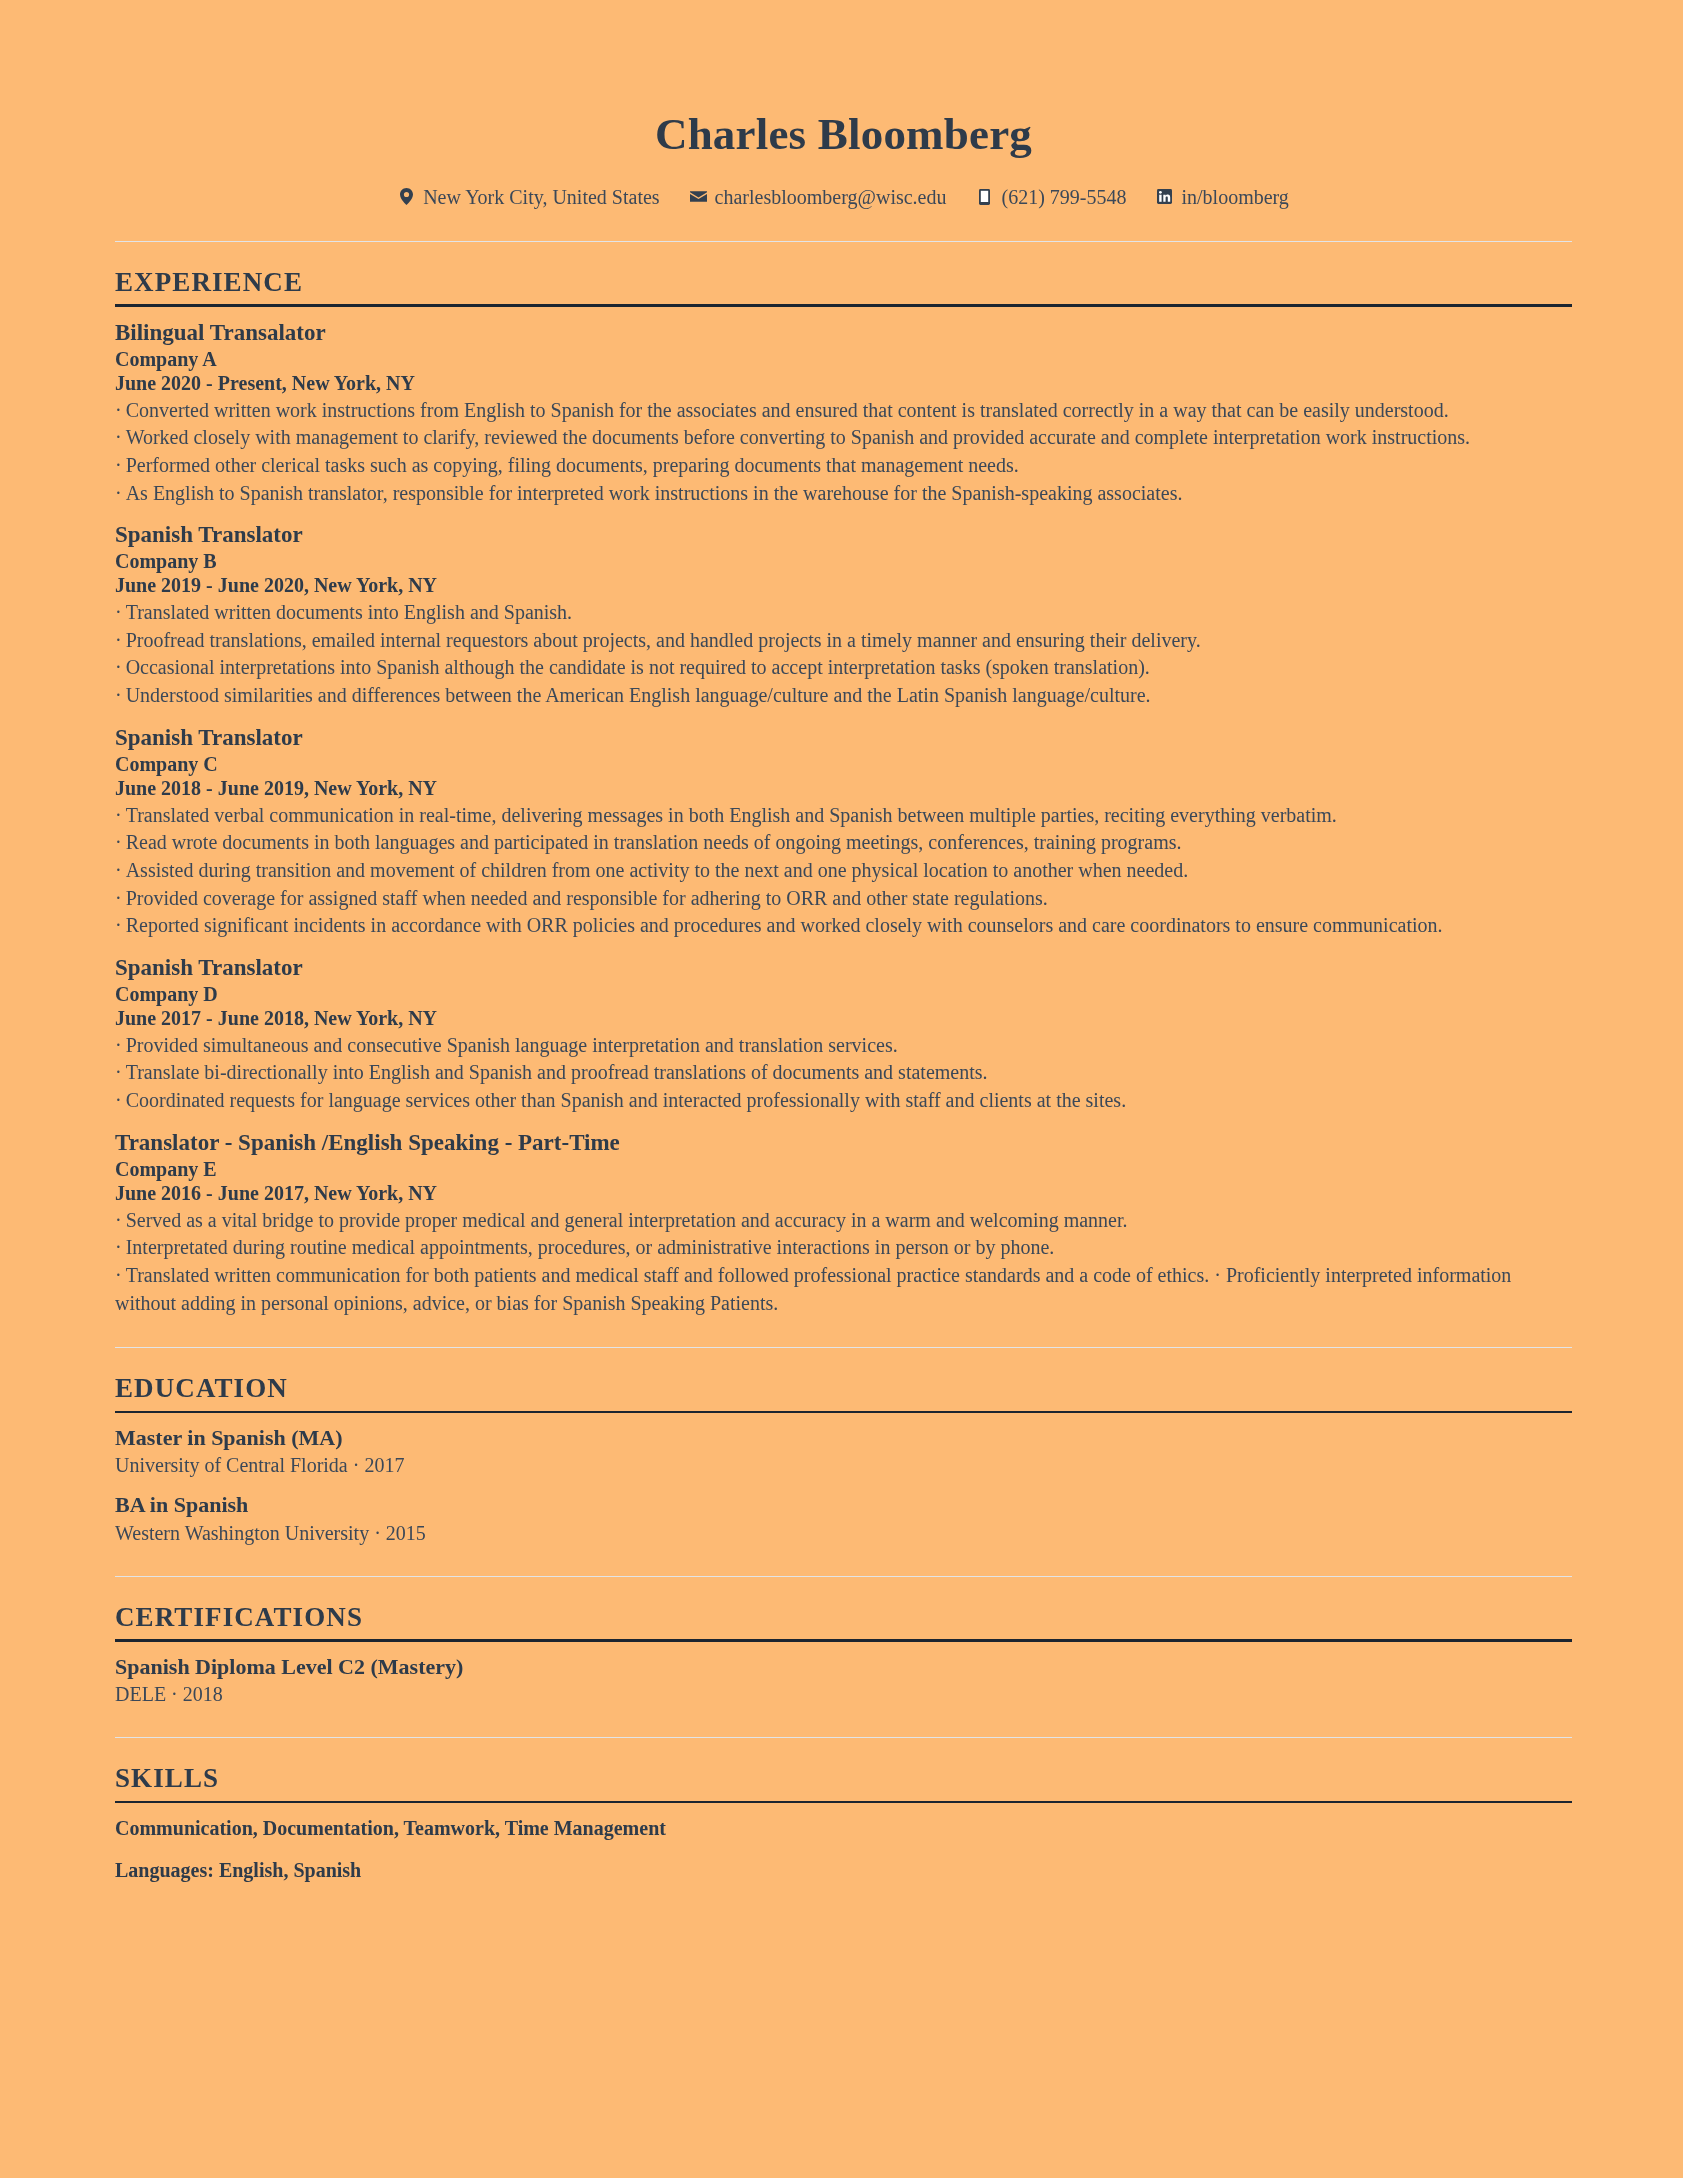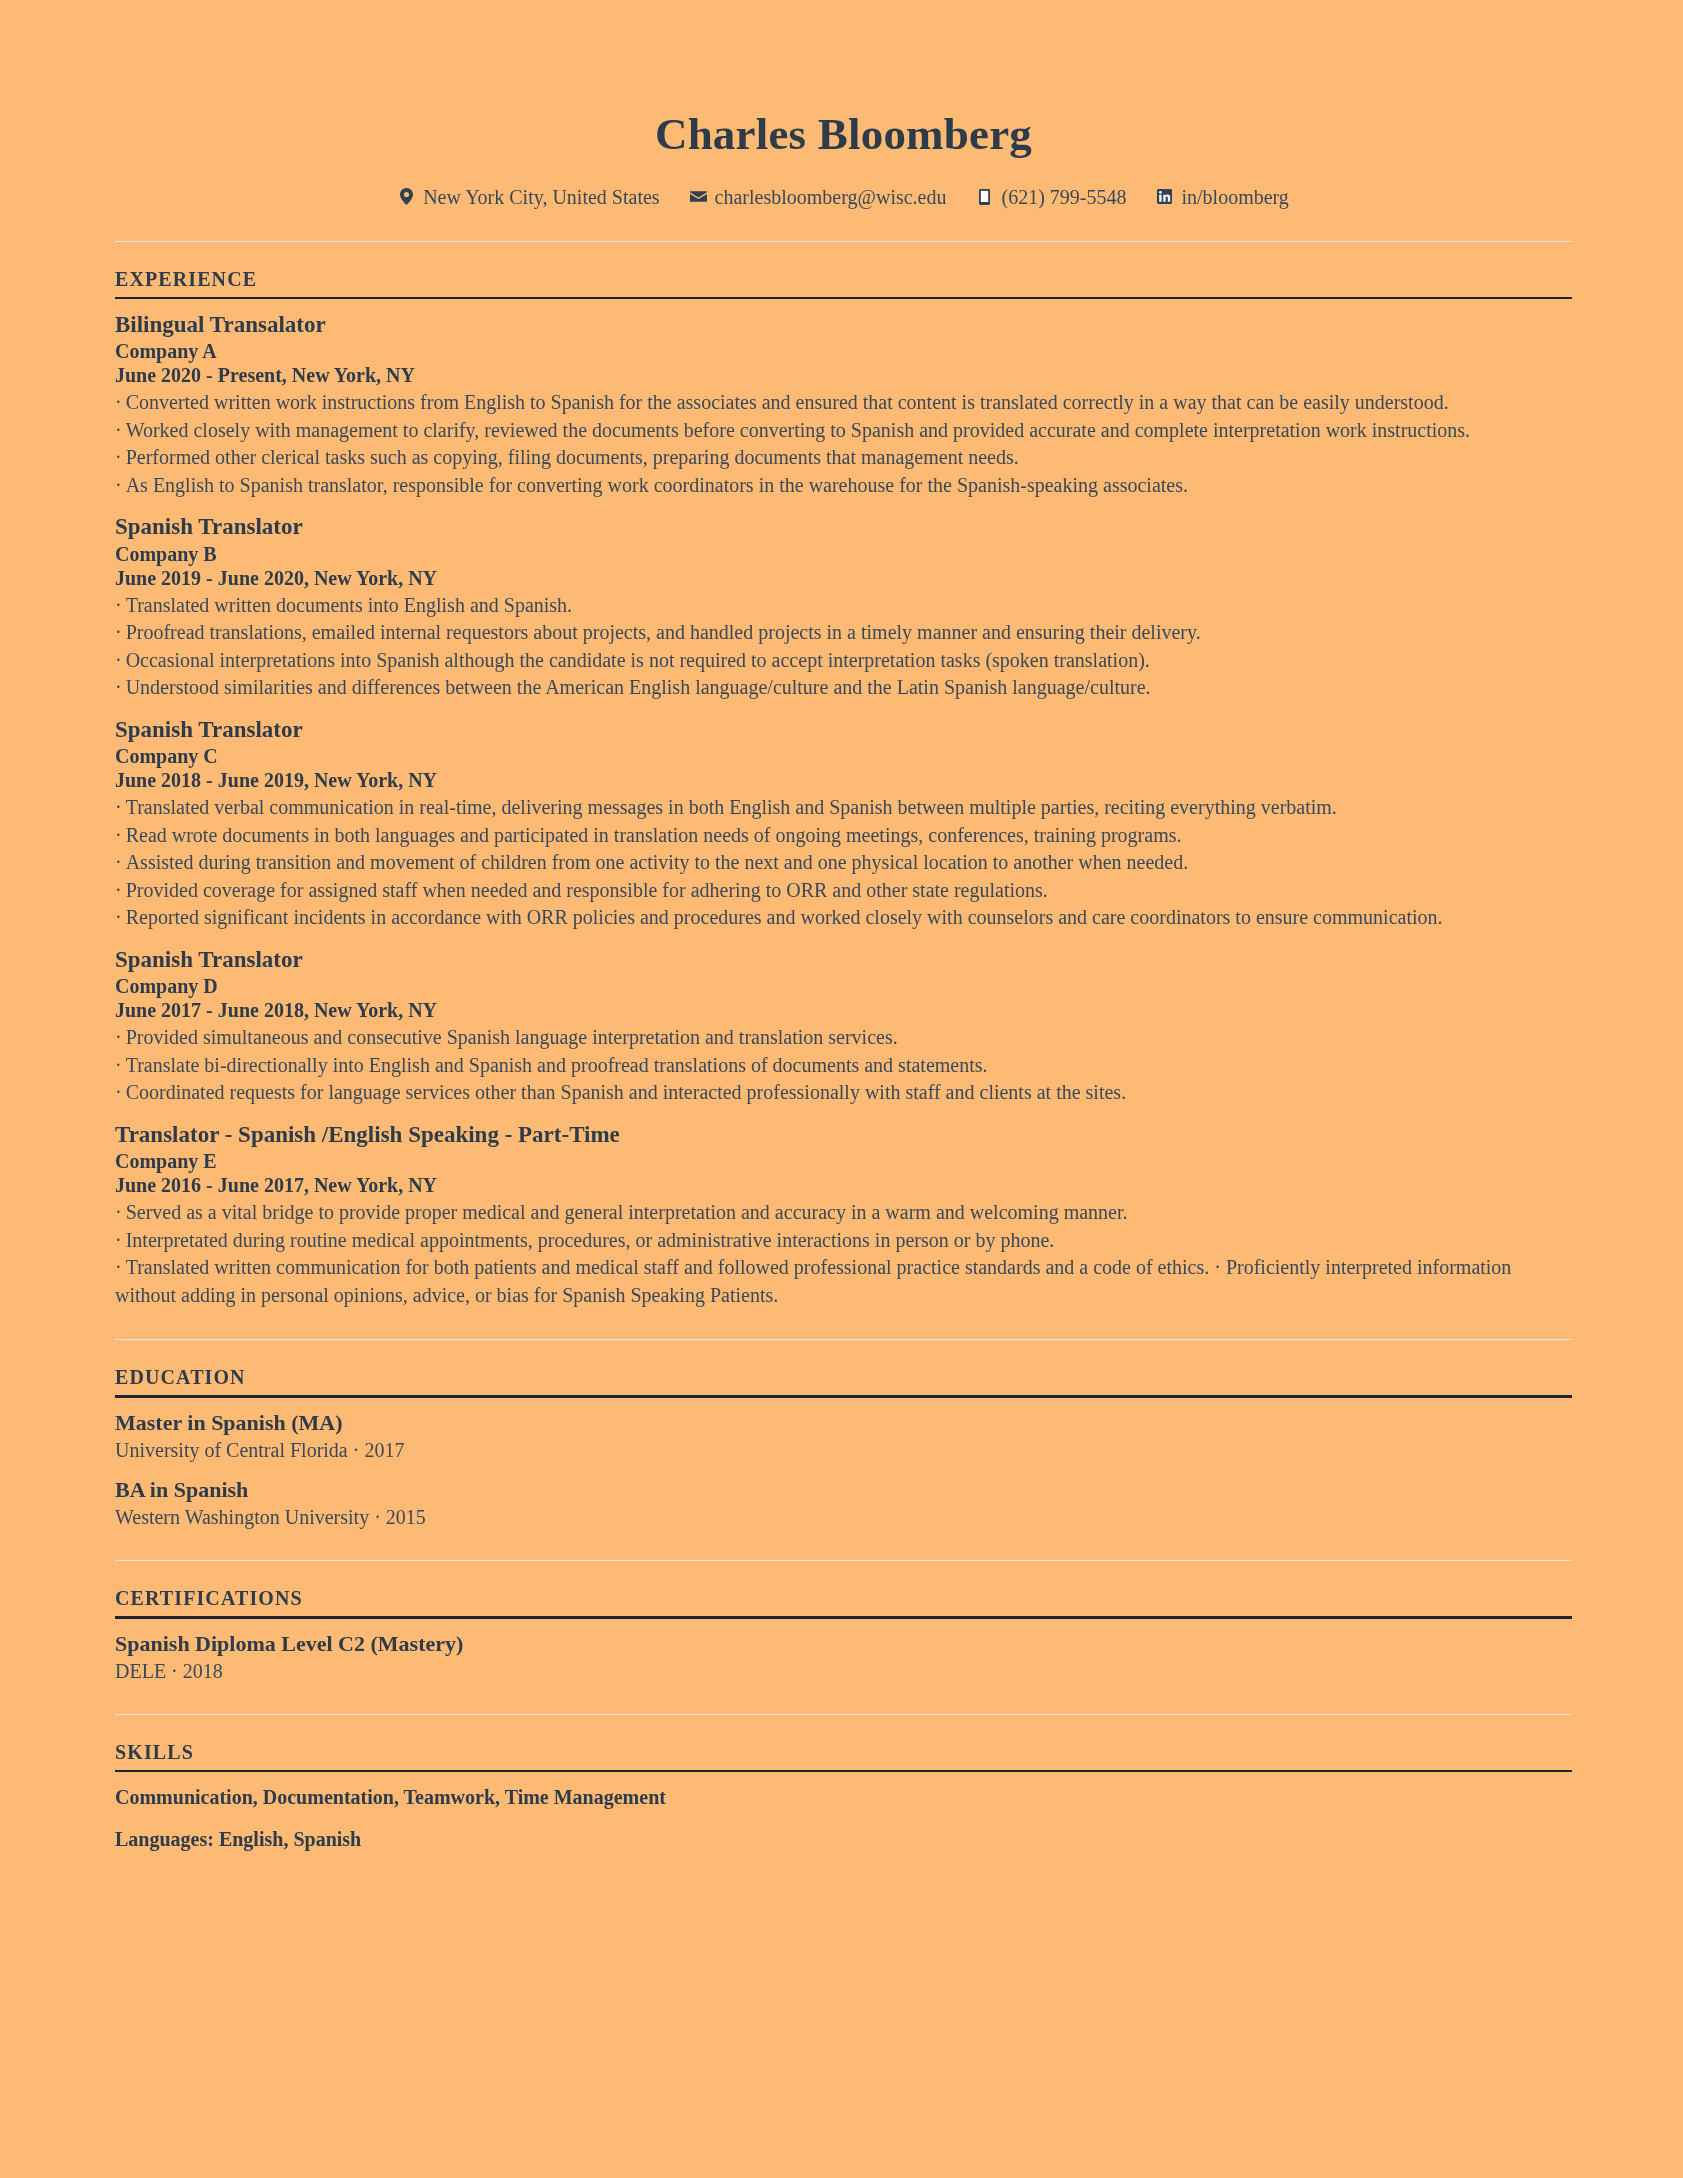--- a/index.html
+++ b/index.html
@@ -65,21 +65,21 @@
   .contact-text { line-height: 1; }
 
   
   .top-rule {
     height: 1px;
     background: #e2e4e7;
     margin: 34px 0 0 0;
   }
   .section { margin-top: 26px; }
   .section-title {
-    font-size: 20px;
+    font-size: 27px;
     font-weight: bold;
     letter-spacing: 1.1px;
     color: #2e3b4a;
     line-height: 1.1;
     padding-bottom: 5px;
   }
   .section-underline {
     height: 2.2px;
     background: #1c2530;
     margin-top: 2px;
@@ -207,21 +207,21 @@
           <div class="entry">
             <div class="entry-title">Bilingual Transalator</div>
             <div class="entry-meta">
               <span class="entry-company">Company A</span>
               <span class="entry-date">June 2020 - Present, New York, NY</span>
             </div>
             <div class="bullets">
               <p class="bullet"><span class="dot">·</span><span>Converted written work instructions from English to Spanish for the associates and ensured that content is translated correctly in a way that can be easily understood.</span></p>
               <p class="bullet"><span class="dot">·</span><span>Worked closely with management to clarify, reviewed the documents before converting to Spanish and provided accurate and complete interpretation work instructions.</span></p>
               <p class="bullet"><span class="dot">·</span><span>Performed other clerical tasks such as copying, filing documents, preparing documents that management needs.</span></p>
-              <p class="bullet"><span class="dot">·</span><span>As English to Spanish translator, responsible for converting work coordinators in the warehouse for the Spanish-speaking associates.</span></p>
+              <p class="bullet"><span class="dot">·</span><span>As English to Spanish translator, responsible for interpreted work instructions in the warehouse for the Spanish-speaking associates.</span></p>
             </div>
           </div>
           <div class="entry">
             <div class="entry-title">Spanish Translator</div>
             <div class="entry-meta">
               <span class="entry-company">Company B</span>
               <span class="entry-date">June 2019 - June 2020, New York, NY</span>
             </div>
             <div class="bullets">
               <p class="bullet"><span class="dot">·</span><span>Translated written documents into English and Spanish.</span></p>

